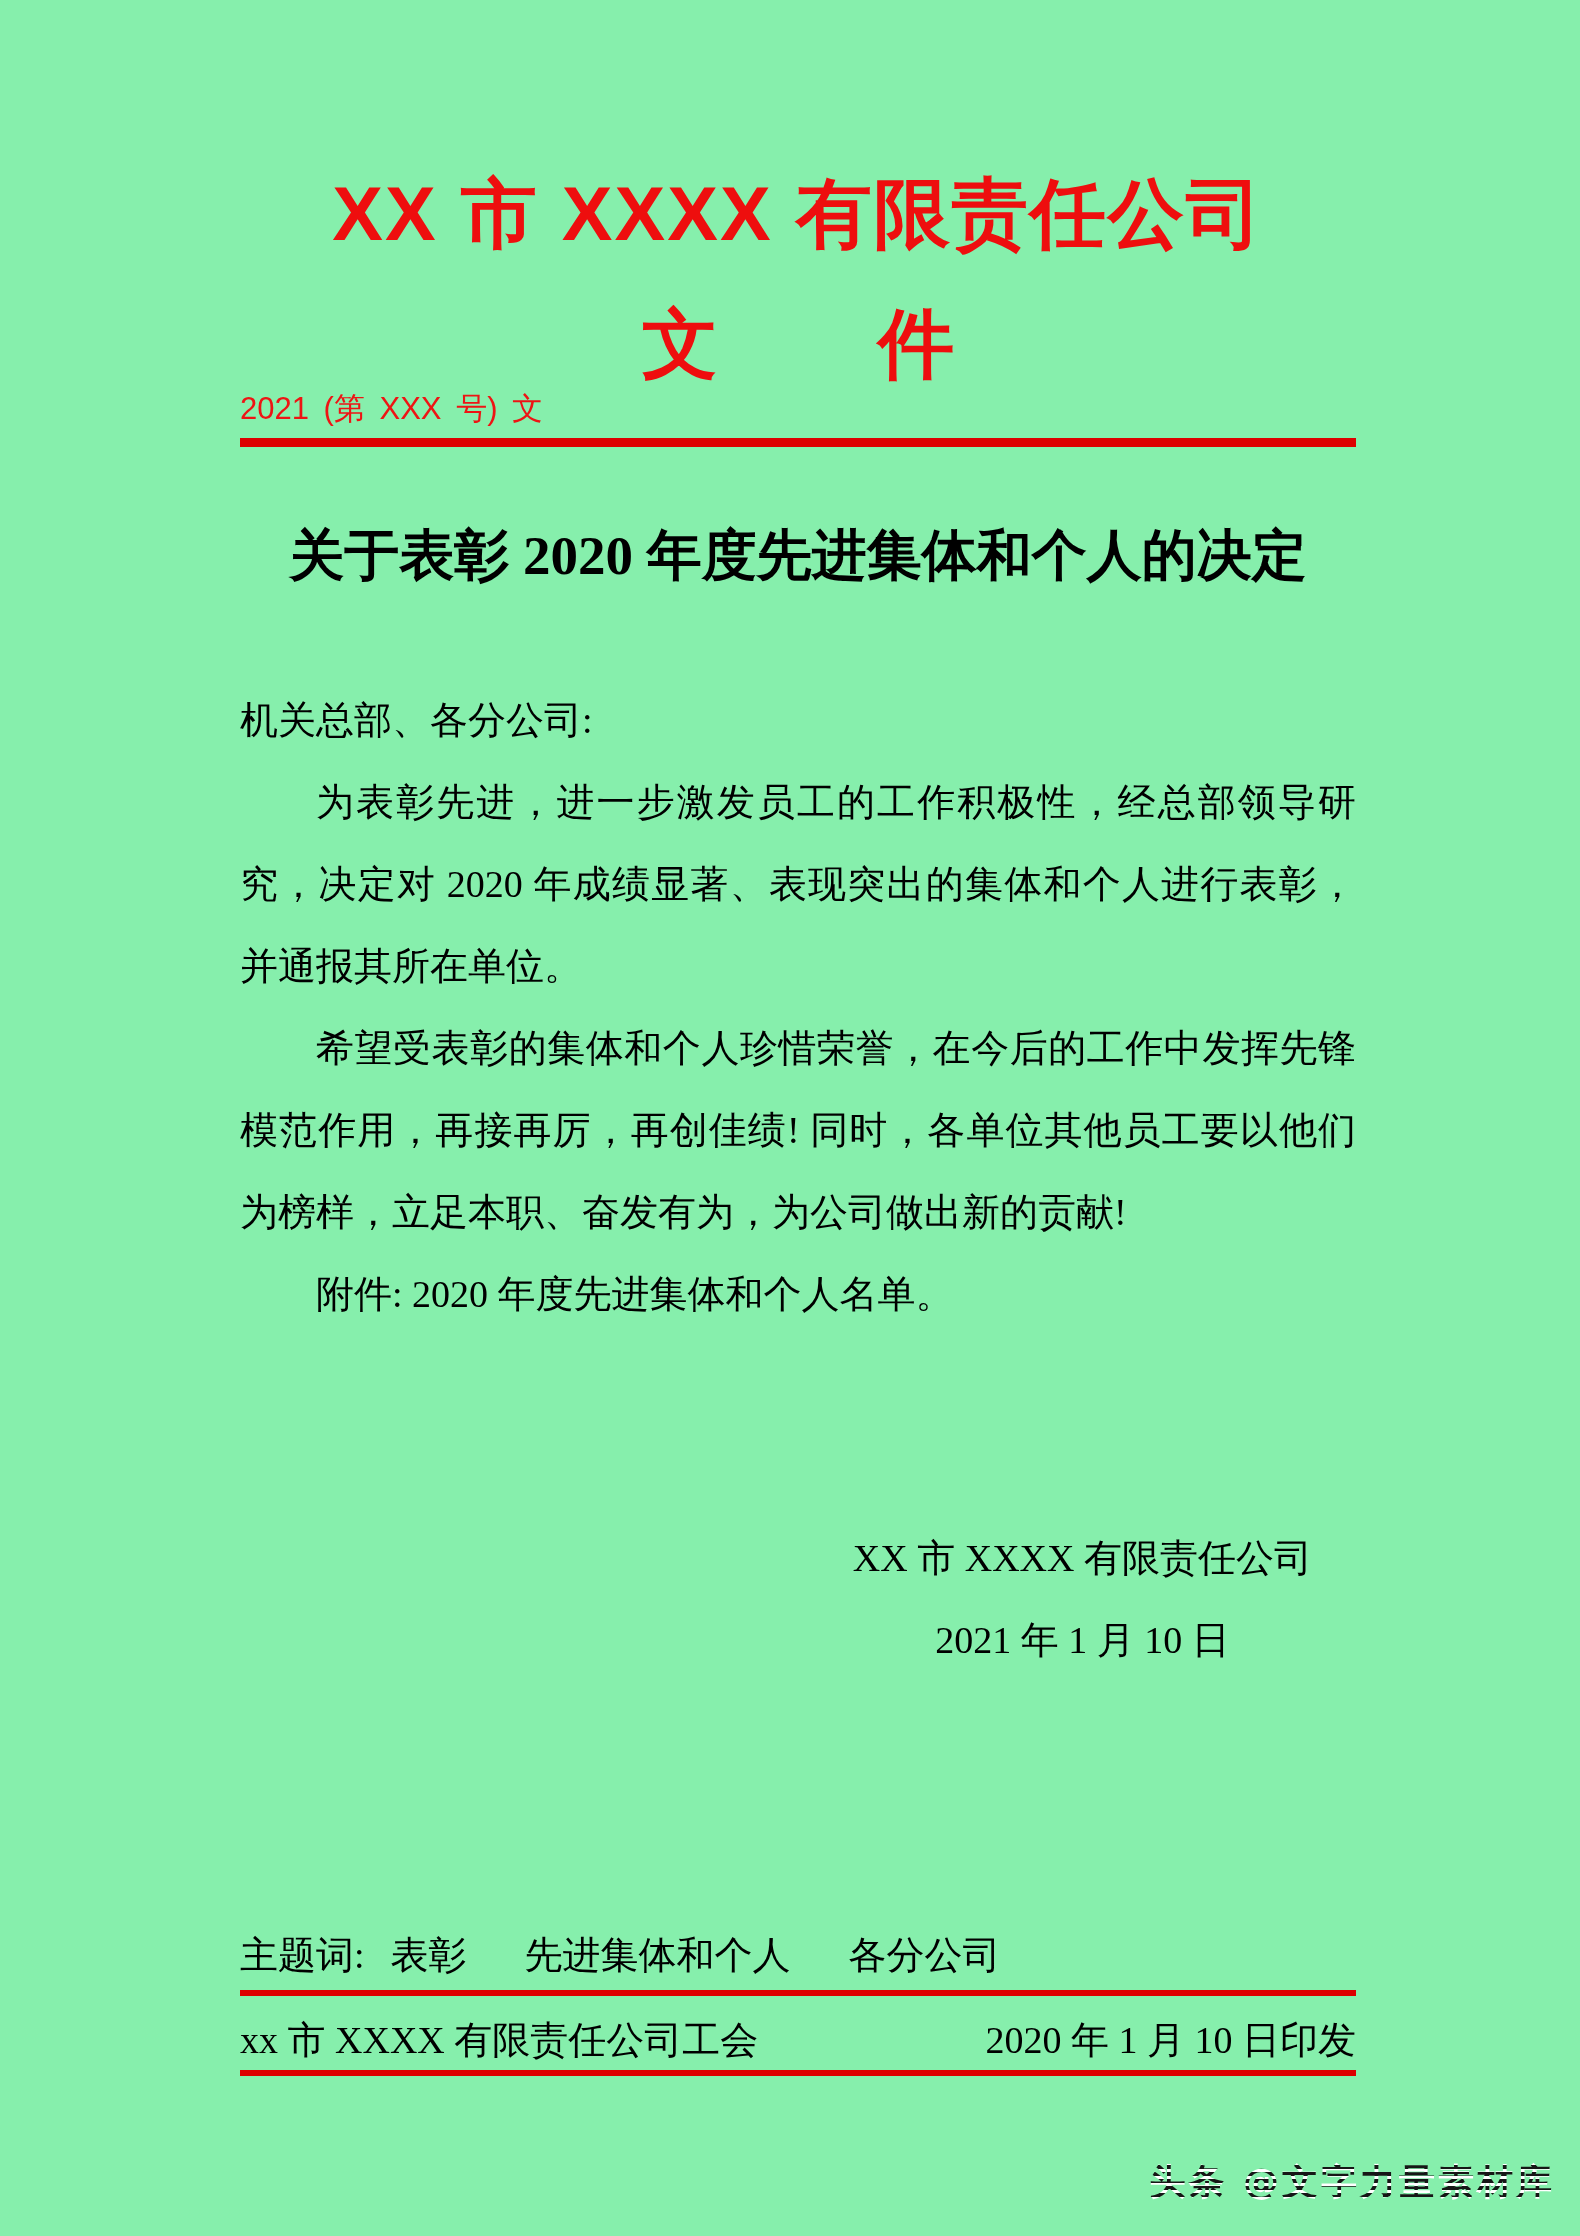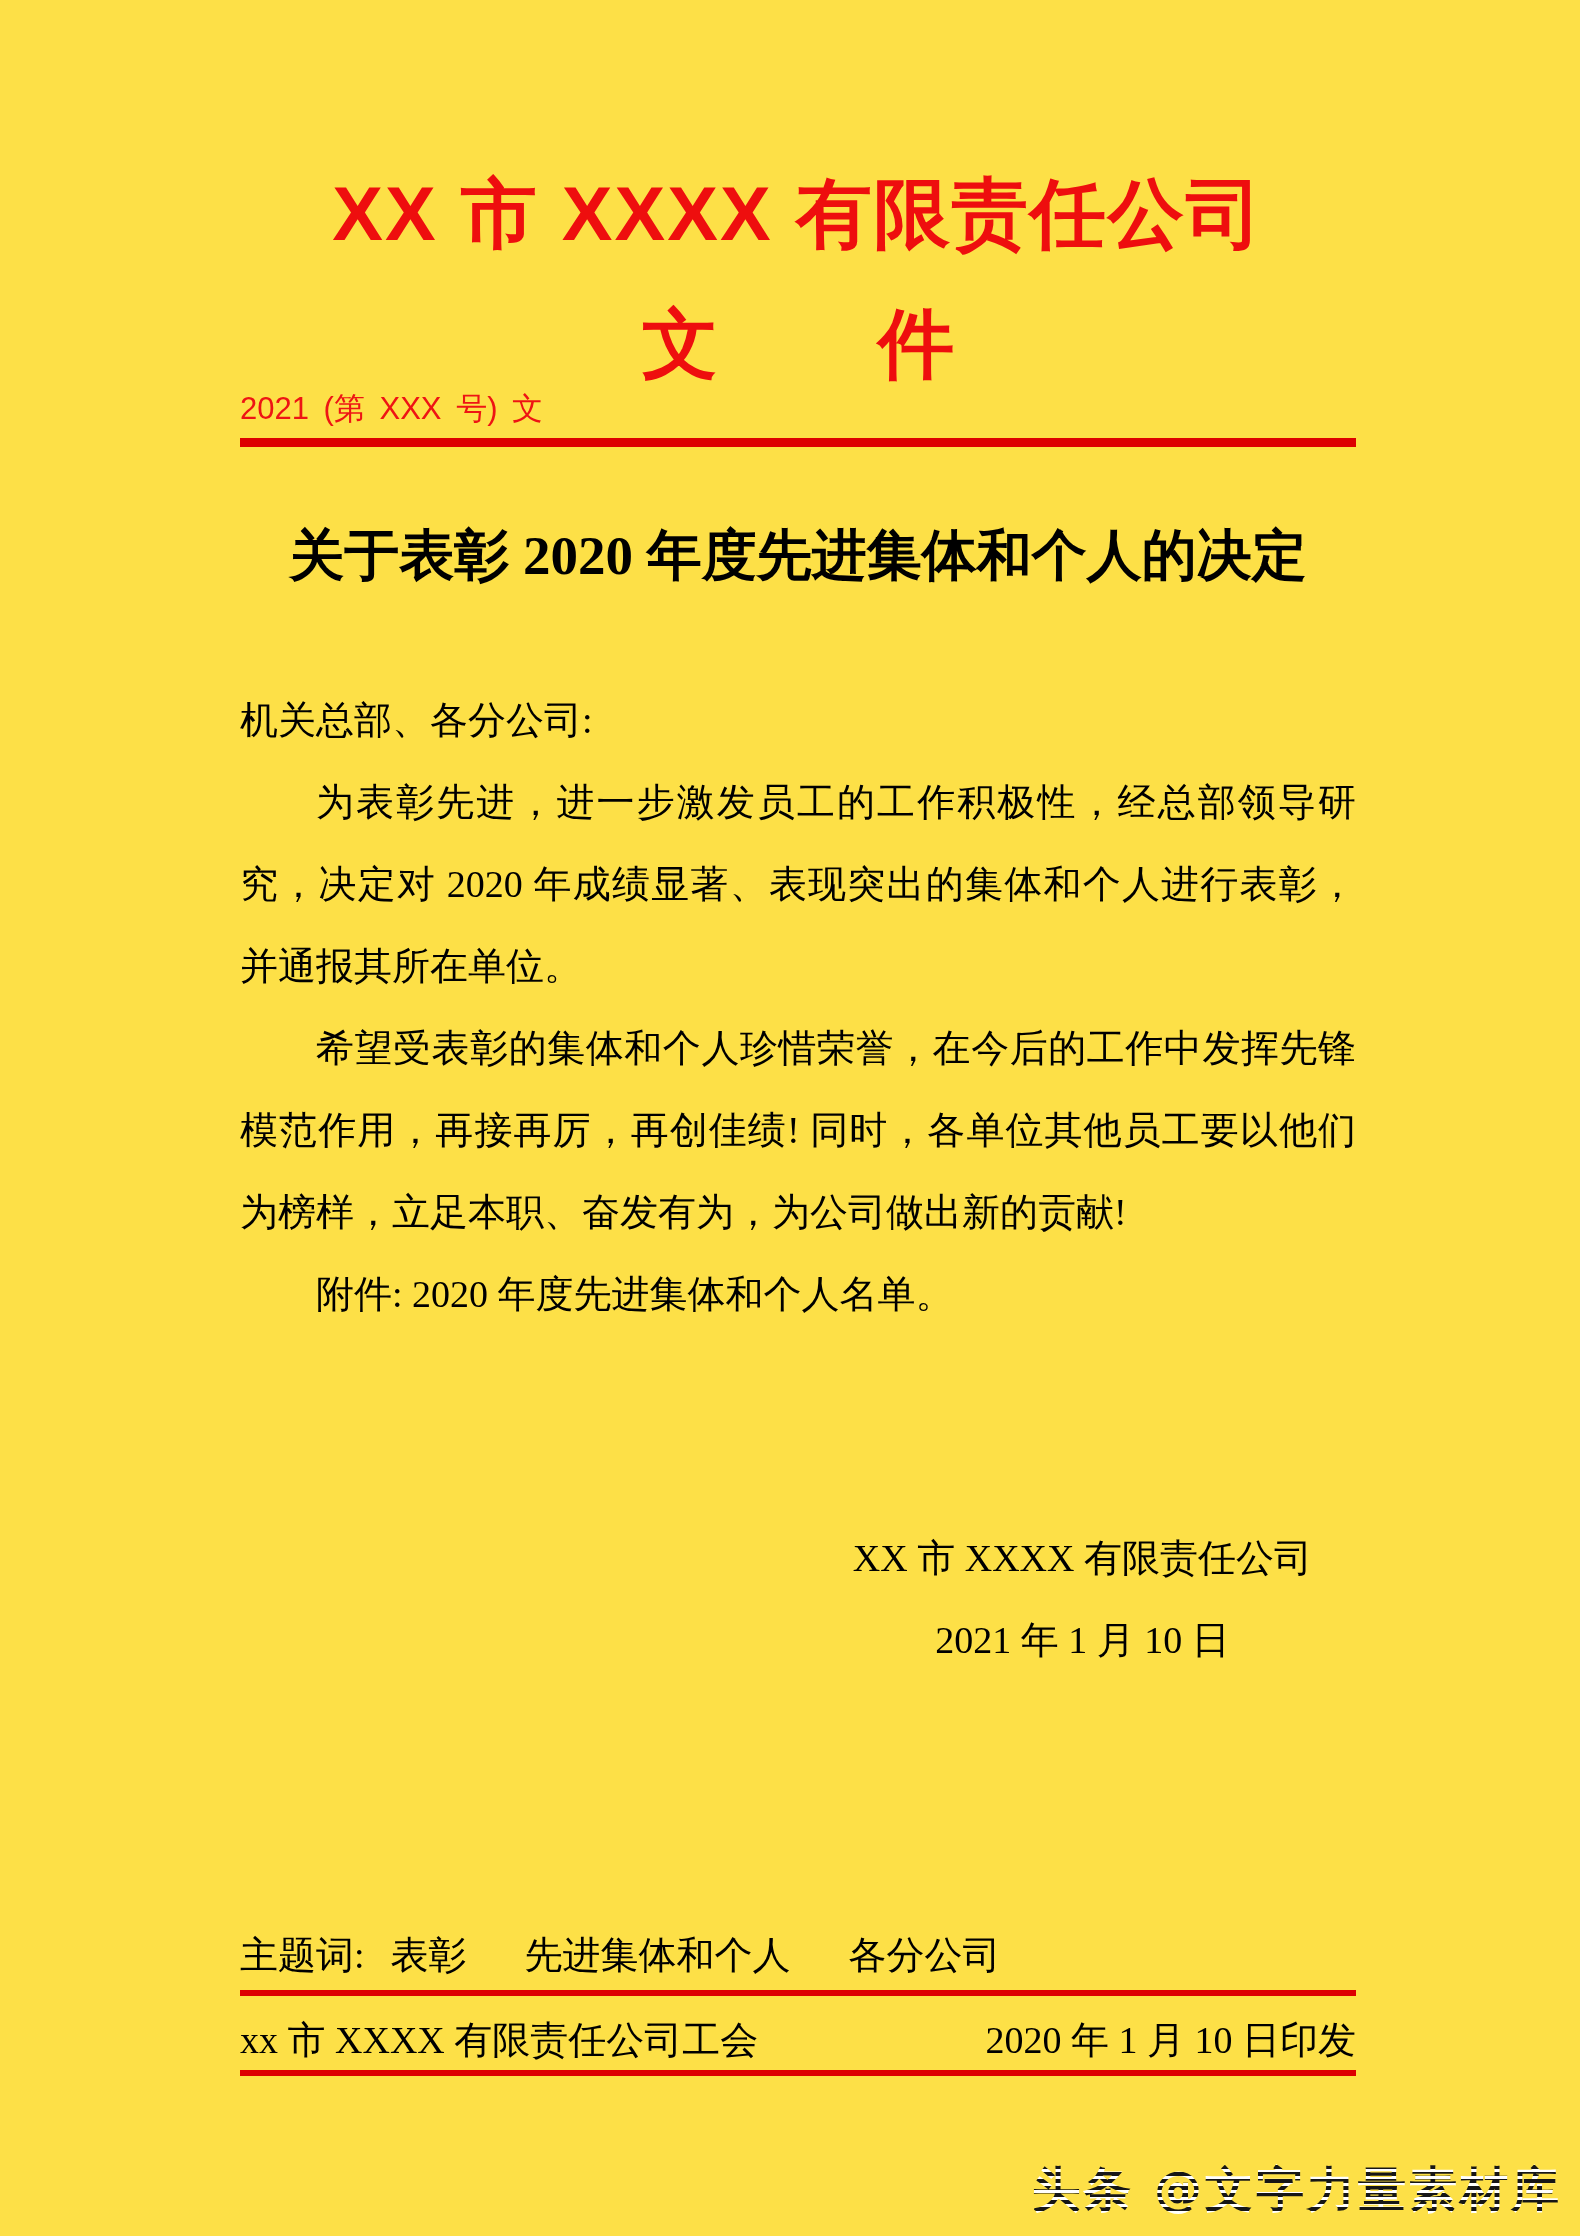--- a/index.html
+++ b/index.html
@@ -1,20 +1,20 @@
 <!DOCTYPE html>
 <html lang="zh"><head>
 <meta charset="utf-8">
 <style>
   html,body{margin:0;padding:0;background:#ffffff;}
   .page{
     position:relative;
     width:1580px;height:2236px;
     margin:0 auto;
-    background:#fde047;
+    background:#86efac;
     box-sizing:border-box;
     padding:0 224px 0 240px;
     overflow:hidden;
     font-family:"Liberation Serif","DejaVu Serif",serif;
     color:#000000;
   }
   
   .red-head{
     margin-top:168px;
     text-align:center;
@@ -99,25 +99,25 @@
     display:flex;
     justify-content:space-between;
     align-items:baseline;
     line-height:48px;
     white-space:nowrap;
   }
   .rule-bottom{margin-top:6px;}
   
   .watermark{
     position:absolute;
-    right:18px;
+    right:25px;
     top:2158px;
     font-family:"DejaVu Sans","Liberation Sans",sans-serif;
     font-weight:900;
-    font-size:48px;
+    font-size:36px;
     letter-spacing:3px;
     color:#1d1d1d;
     white-space:nowrap;
   }
   @supports ((-webkit-background-clip:text) or (background-clip:text)){
     .watermark{
       background:repeating-linear-gradient(180deg,#161616 0 4px,#ffffff 4px 7px);
       -webkit-background-clip:text;
       background-clip:text;
       color:transparent;

